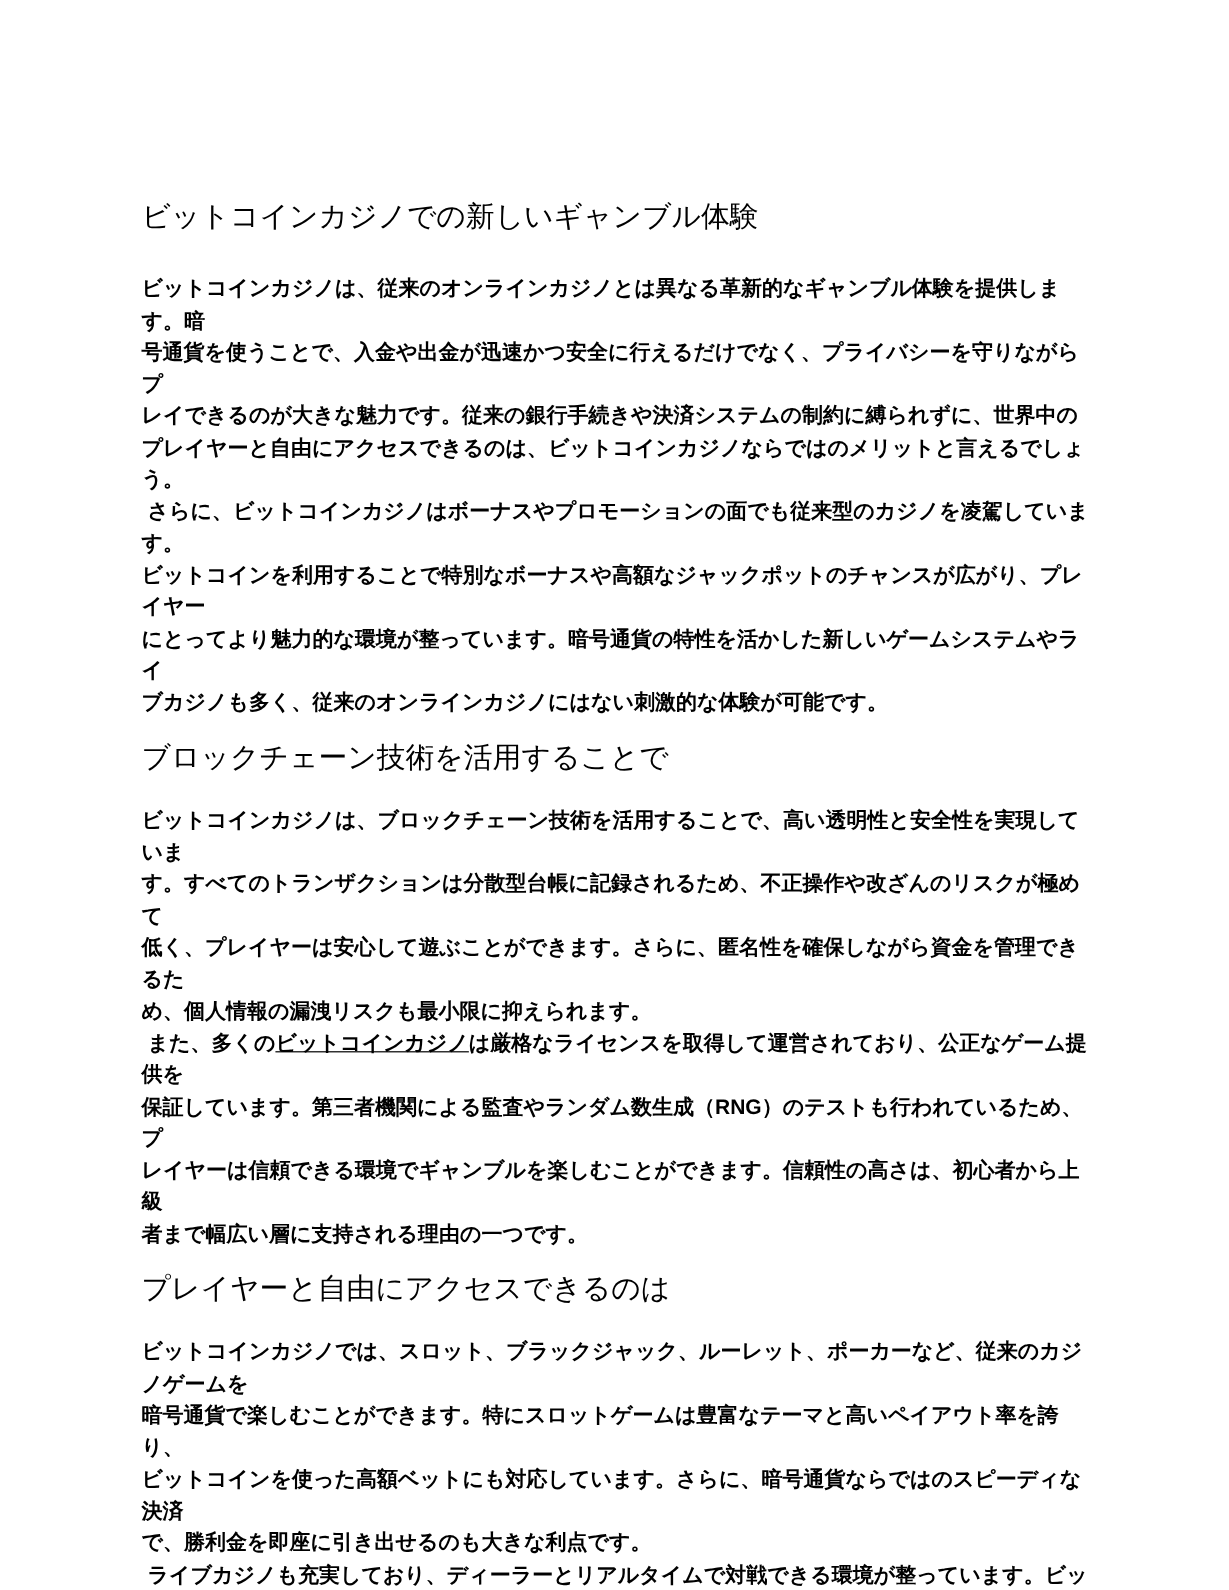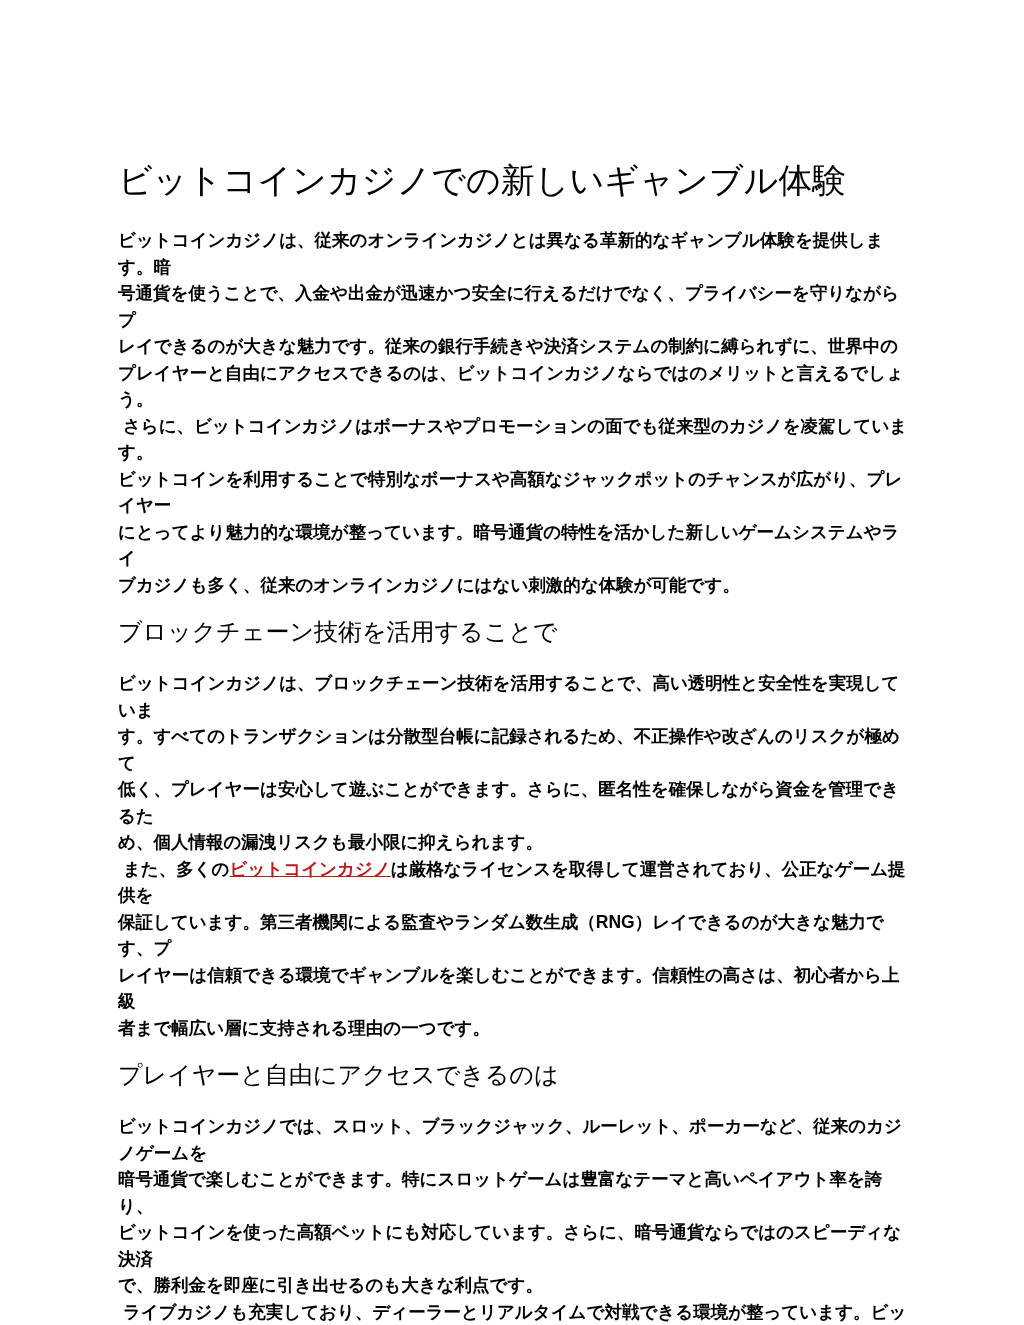--- a/index.html
+++ b/index.html
@@ -10,42 +10,42 @@
   .page {
     width: 1024px;
     min-height: 1325px;
     box-sizing: border-box;
     padding: 160px 116px 80px 118px;
     background: #ffffff;
     font-family: "Liberation Sans", sans-serif;
     color: #000000;
   }
   h1.doc-title {
-    font-size: 34px;
+    font-size: 24px;
     line-height: 41px;
     font-weight: 400;
     margin: 0 0 26px 0;
     letter-spacing: 0;
   }
   h2.doc-heading {
     font-size: 24px;
     line-height: 29px;
     font-weight: 400;
     margin: 19px 0 24px 0;
   }
   p.doc-body {
     font-size: 17.5px;
     line-height: 26.5px;
     font-weight: 700;
     margin: 0;
     white-space: pre-wrap;
     overflow-wrap: break-word;
   }
   a.doc-link {
-    color: #b91c1c;
+    color: #000000;
     text-decoration: underline;
     cursor: pointer;
   }
 </style>
 </head>
 <body>
 
 <main class="page">
 
   <h1 class="doc-title">ビットコインカジノでの新しいギャンブル体験</h1>
@@ -59,21 +59,21 @@
 にとってより魅力的な環境が整っています。暗号通貨の特性を活かした新しいゲームシステムやライ
 ブカジノも多く、従来のオンラインカジノにはない刺激的な体験が可能です。</p>
 
   <h2 class="doc-heading">ブロックチェーン技術を活用することで</h2>
 
   <p class="doc-body"><span>ビットコインカジノは、ブロックチェーン技術を活用することで、高い透明性と安全性を実現していま
 す。すべてのトランザクションは分散型台帳に記録されるため、不正操作や改ざんのリスクが極めて
 低く、プレイヤーは安心して遊ぶことができます。さらに、匿名性を確保しながら資金を管理できるた
 め、個人情報の漏洩リスクも最小限に抑えられます。
  また、多くの</span><a class="doc-link">ビットコインカジノ</a><span>は厳格なライセンスを取得して運営されており、公正なゲーム提供を
-保証しています。第三者機関による監査やランダム数生成（RNG）レイできるのが大きな魅力です、プ
+保証しています。第三者機関による監査やランダム数生成（RNG）のテストも行われているため、プ
 レイヤーは信頼できる環境でギャンブルを楽しむことができます。信頼性の高さは、初心者から上級
 者まで幅広い層に支持される理由の一つです。</span></p>
 
   <h2 class="doc-heading">プレイヤーと自由にアクセスできるのは</h2>
 
   <p class="doc-body">ビットコインカジノでは、スロット、ブラックジャック、ルーレット、ポーカーなど、従来のカジノゲームを
 暗号通貨で楽しむことができます。特にスロットゲームは豊富なテーマと高いペイアウト率を誇り、
 ビットコインを使った高額ベットにも対応しています。さらに、暗号通貨ならではのスピーディな決済
 で、勝利金を即座に引き出せるのも大きな利点です。
  ライブカジノも充実しており、ディーラーとリアルタイムで対戦できる環境が整っています。ビットコイ

